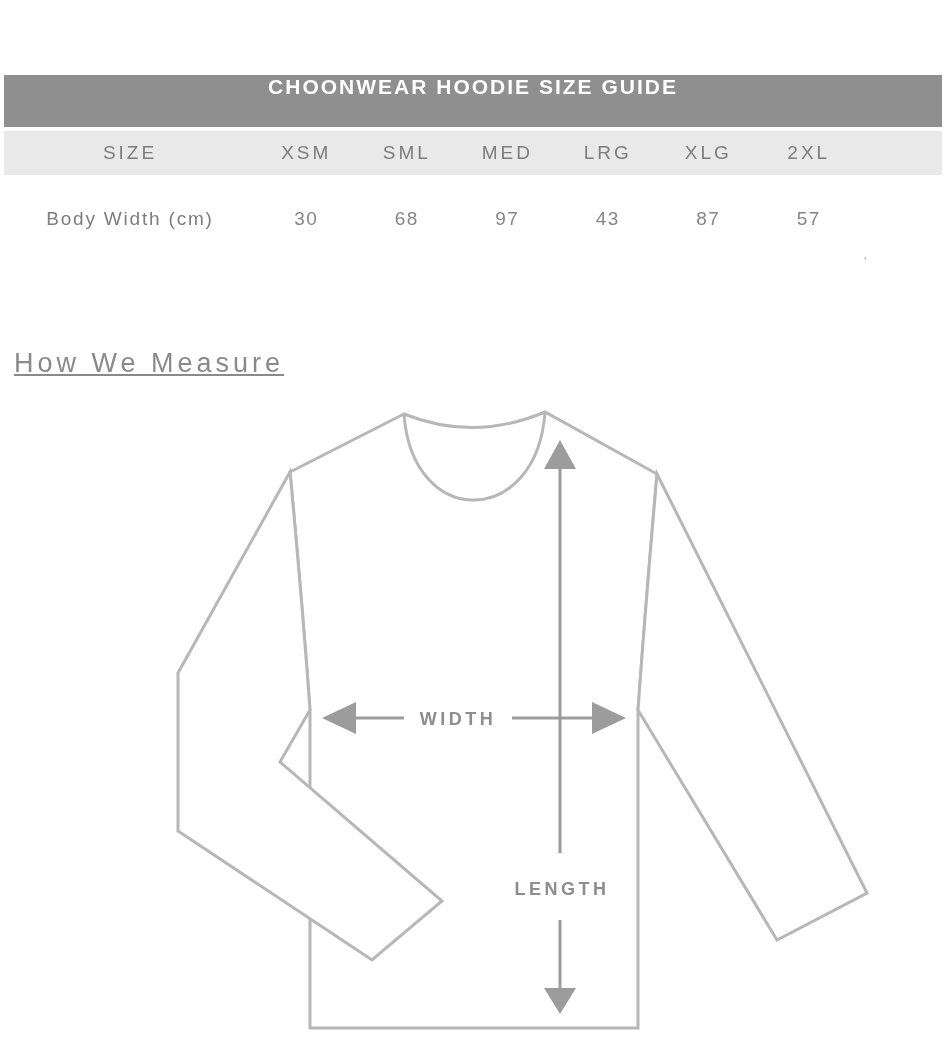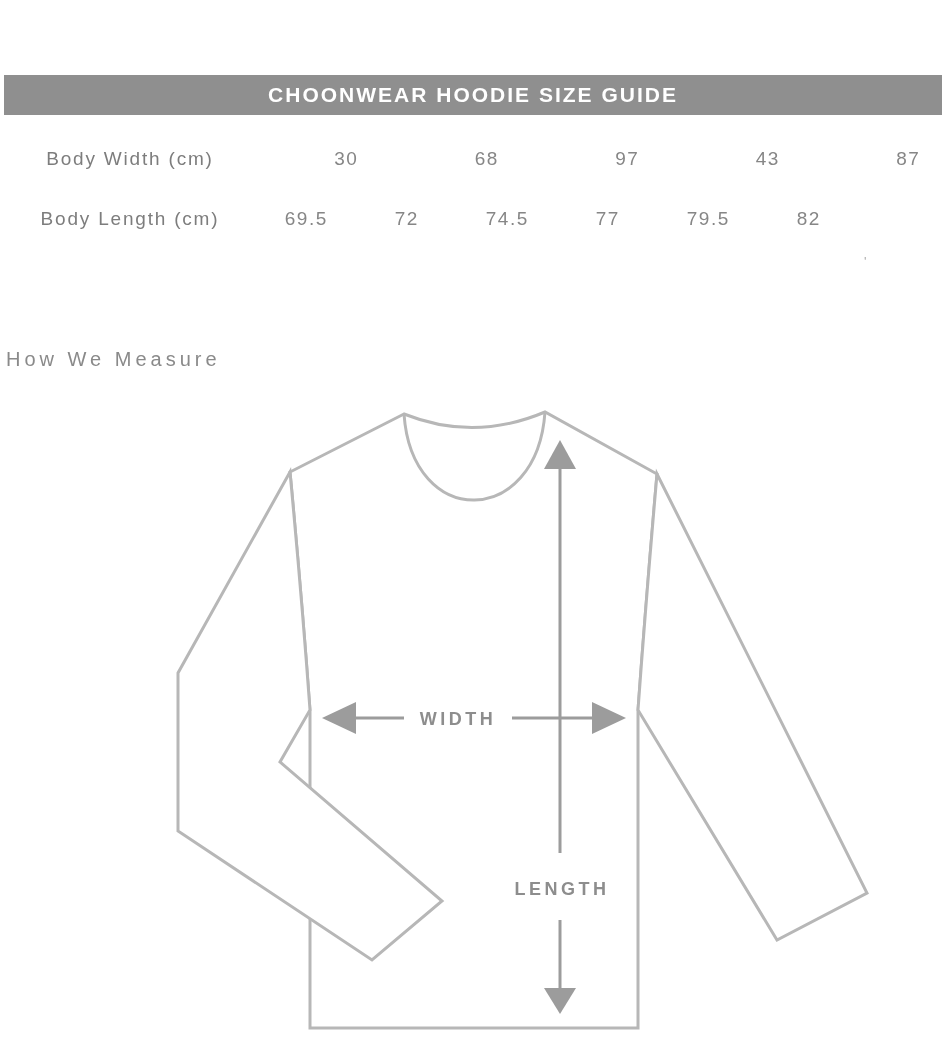--- a/index.html
+++ b/index.html
@@ -6,51 +6,51 @@
   body {
     width:948px; height:1042px; position:relative;
     background:#ffffff; overflow:hidden;
     font-family:"Liberation Sans", sans-serif;
   }
   .page { position:absolute; inset:0; }
 
   
   .table { position:absolute; left:4px; top:75px; width:938px; }
   .table-header {
-    height:40px; background:var(--header-bg,#8f8f8f);
-    display:flex; align-items:center; justify-content:center;
+    height:52px; background:var(--header-bg,#8f8f8f);
+    display:flex; justify-content:center;
   }
   .table-header span {
     color:var(--header-text,#ffffff); font-weight:bold; font-size:21px;
     letter-spacing:2px; white-space:nowrap;
   }
   .grid-row {
     display:grid; grid-template-columns:252px repeat(6,100.5px);
     align-items:center; height:44px;
   }
   .grid-row > div { text-align:center; white-space:nowrap; }
   .table-subheader {
     margin-top:4px; background:var(--subheader-bg,#e9e9e9);
     color:var(--column-text,#7d7d7d); font-size:19px; letter-spacing:3px;
   }
   .data-row { color:var(--cell-text,#868686); font-size:19px; letter-spacing:1.5px; }
   .data-row .row-label { letter-spacing:1.8px; color:var(--column-text,#7d7d7d); }
-  .row1 { margin-top:22px;gap:40px; }
+  .row1 { margin-top:22px; }
   .row2 { margin-top:16px; }
 
   .stray {
     position:absolute; left:864px; top:254px; font-size:13px;
     color:#ababab; letter-spacing:0;
   }
 
   
   .measure-heading {
-    position:absolute; left:6px; top:348px;
-    font-size:20px; letter-spacing:4px;
-    color:var(--heading-color,#8a8a8a); white-space:nowrap;
+    position:absolute; left:14px; top:348px;
+    font-size:27px; letter-spacing:4px;
+    color:var(--heading-color,#8a8a8a); white-space:nowrap;text-decoration:underline;
   }
 
   svg.diagram { position:absolute; left:0; top:0; }
   .garment {
     fill:#ffffff; stroke:var(--garment-outline,#b7b7b7);
     stroke-width:3; stroke-linejoin:miter;
   }
   .collar-line {
     fill:none; stroke:var(--garment-outline,#b7b7b7); stroke-width:3;
   }
@@ -64,37 +64,37 @@
 </style>
 </head>
 <body>
 
 <div class="page">
 
   <div class="table">
     <div class="table-header">
       <span>CHOONWEAR HOODIE SIZE GUIDE</span>
     </div>
+    <div class="grid-row table-subheader">
+      <div>SIZE</div>
+      <div>XSM</div>
+      <div>SML</div>
+      <div>MED</div>
+      <div>LRG</div>
+      <div>XLG</div>
+      <div>2XL</div>
+    </div>
     <div class="grid-row data-row row1">
       <div class="row-label">Body Width (cm)</div>
       <div>30</div>
       <div>68</div>
       <div>97</div>
       <div>43</div>
       <div>87</div>
       <div>57</div>
-    </div>
-    <div class="grid-row data-row row2">
-      <div class="row-label">Body Length (cm)</div>
-      <div>69.5</div>
-      <div>72</div>
-      <div>74.5</div>
-      <div>77</div>
-      <div>79.5</div>
-      <div>82</div>
     </div>
   </div>
 
   <div class="stray">'</div>
 
   <div class="measure-heading">How We Measure</div>
 
   <svg class="diagram" width="948" height="1042" viewBox="0 0 948 1042" aria-hidden="true">
 
     <path class="garment" d="M 404 414 L 290 472 Q 302 600 310 710 L 310 1028 L 638 1028 L 638 710

